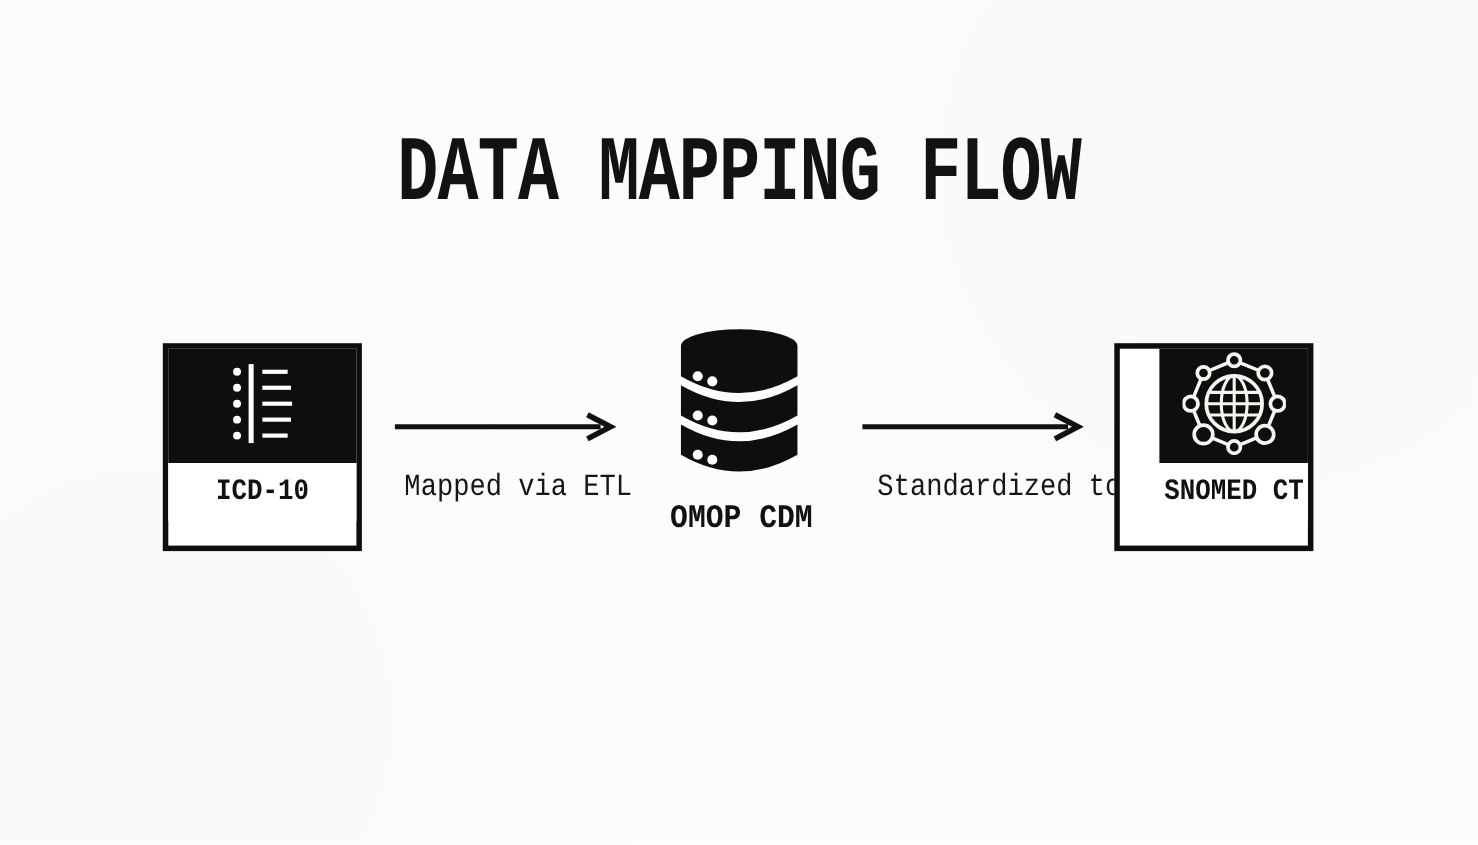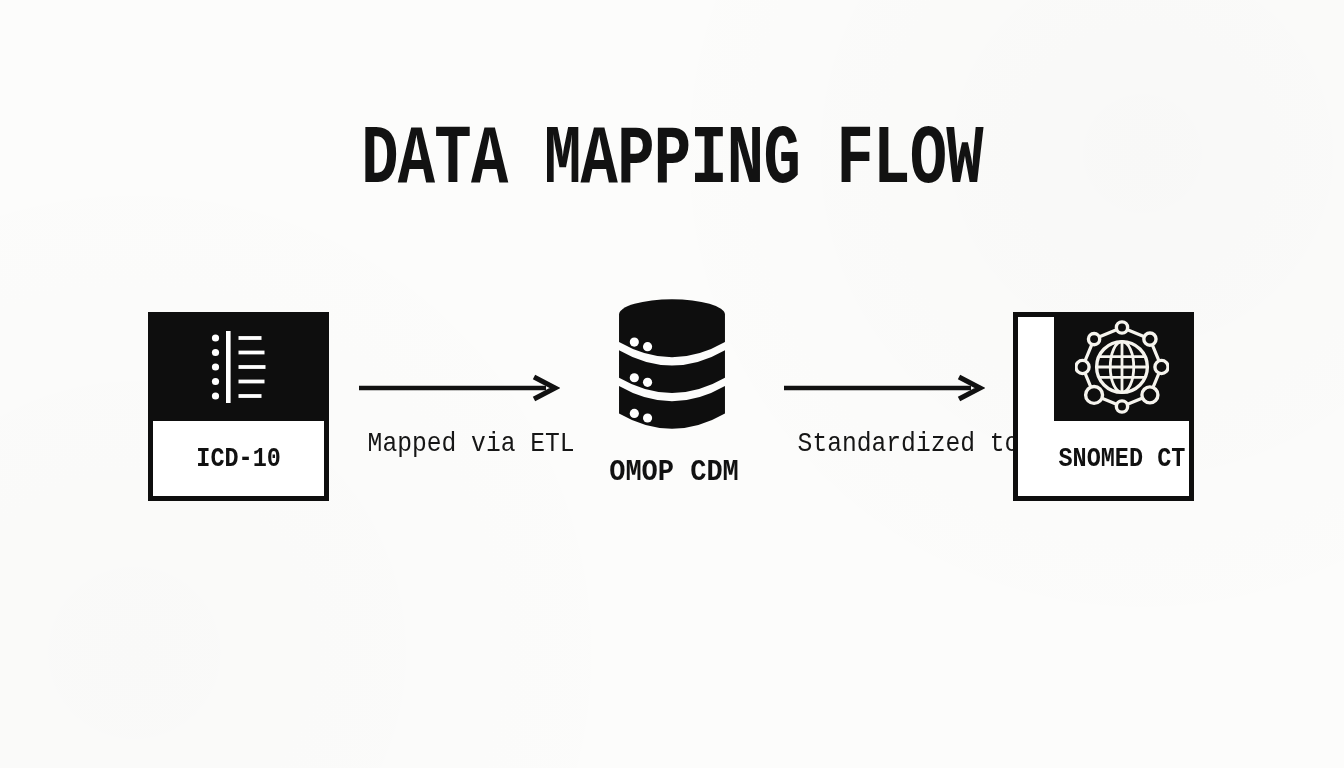--- a/index.html
+++ b/index.html
@@ -40,21 +40,21 @@
   .node-box .icon-area {
     height: 104px;
     background: #0e0e0e;
     display: flex;
     align-items: center;
     justify-content: center;
   }
   .node-box .label-area {
     height: 53px;
     display: flex;
-    align-items: flex-end;
+    align-items: center;
     justify-content: center;
     background: #ffffff;
   }
   .node-label {
     font-weight: bold;
     font-size: 27px;
     color: #111111;
     transform: scaleX(0.87);
     transform-origin: 50% 50%;
     white-space: nowrap;

